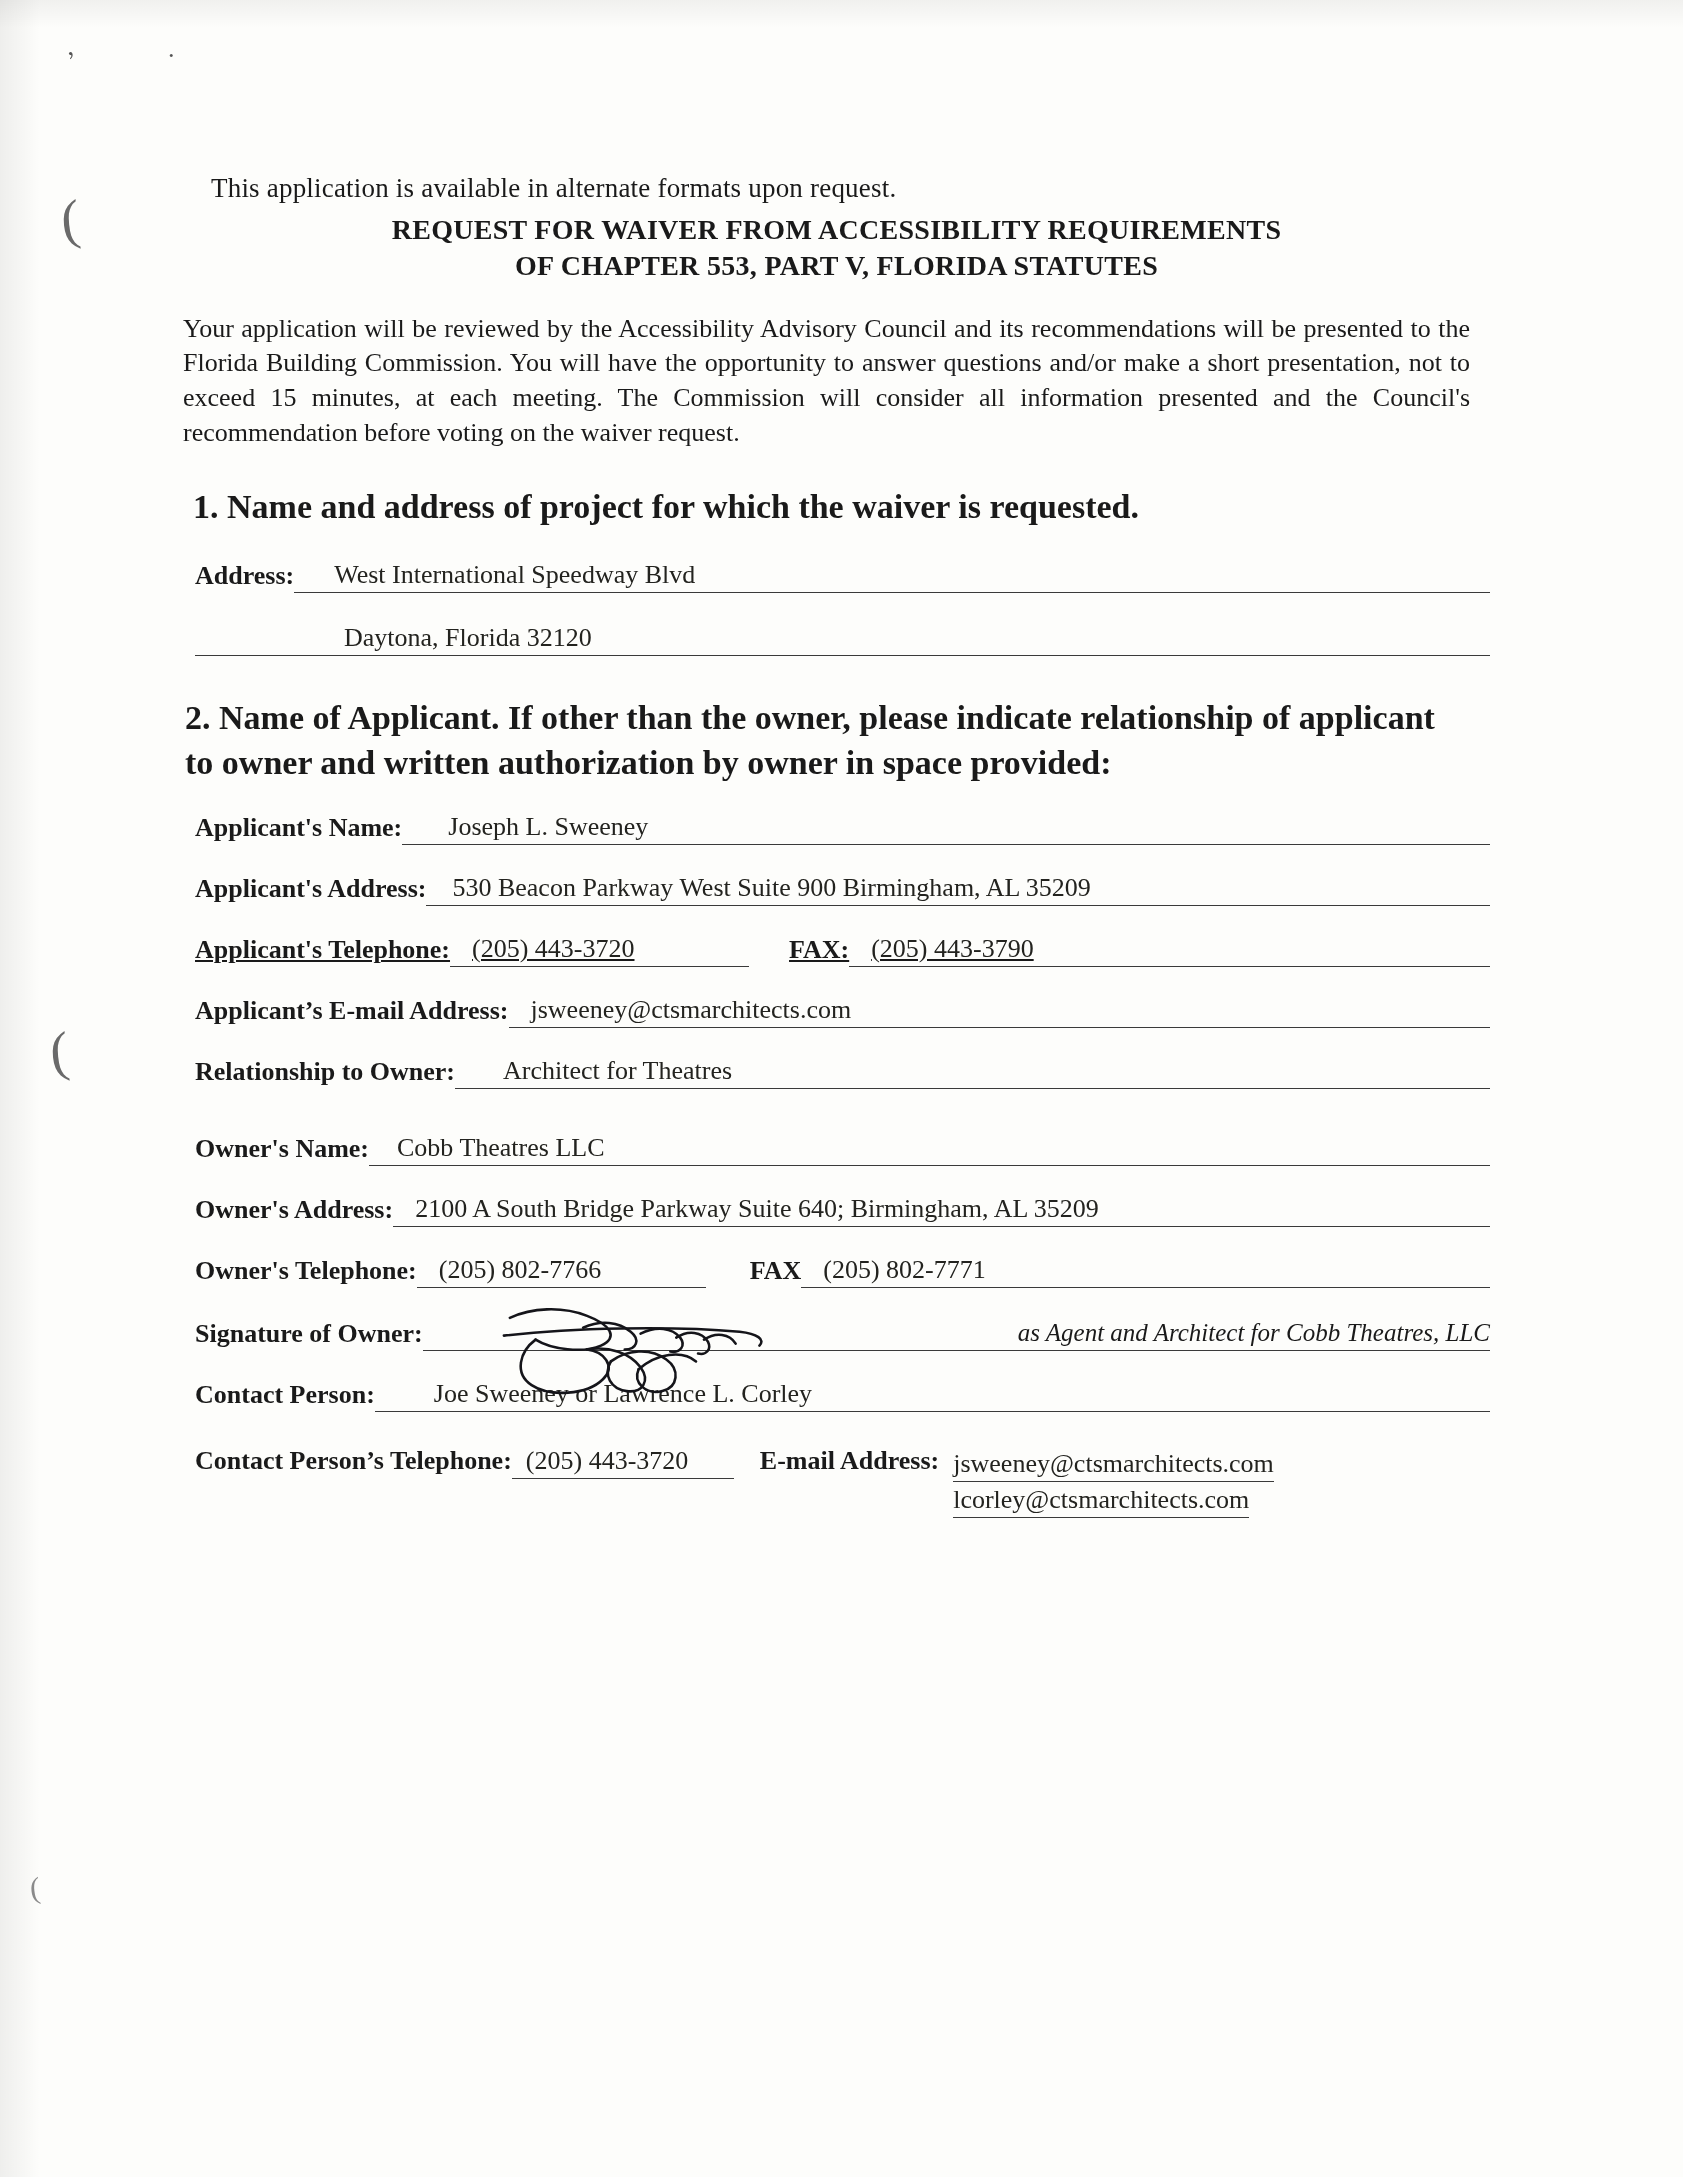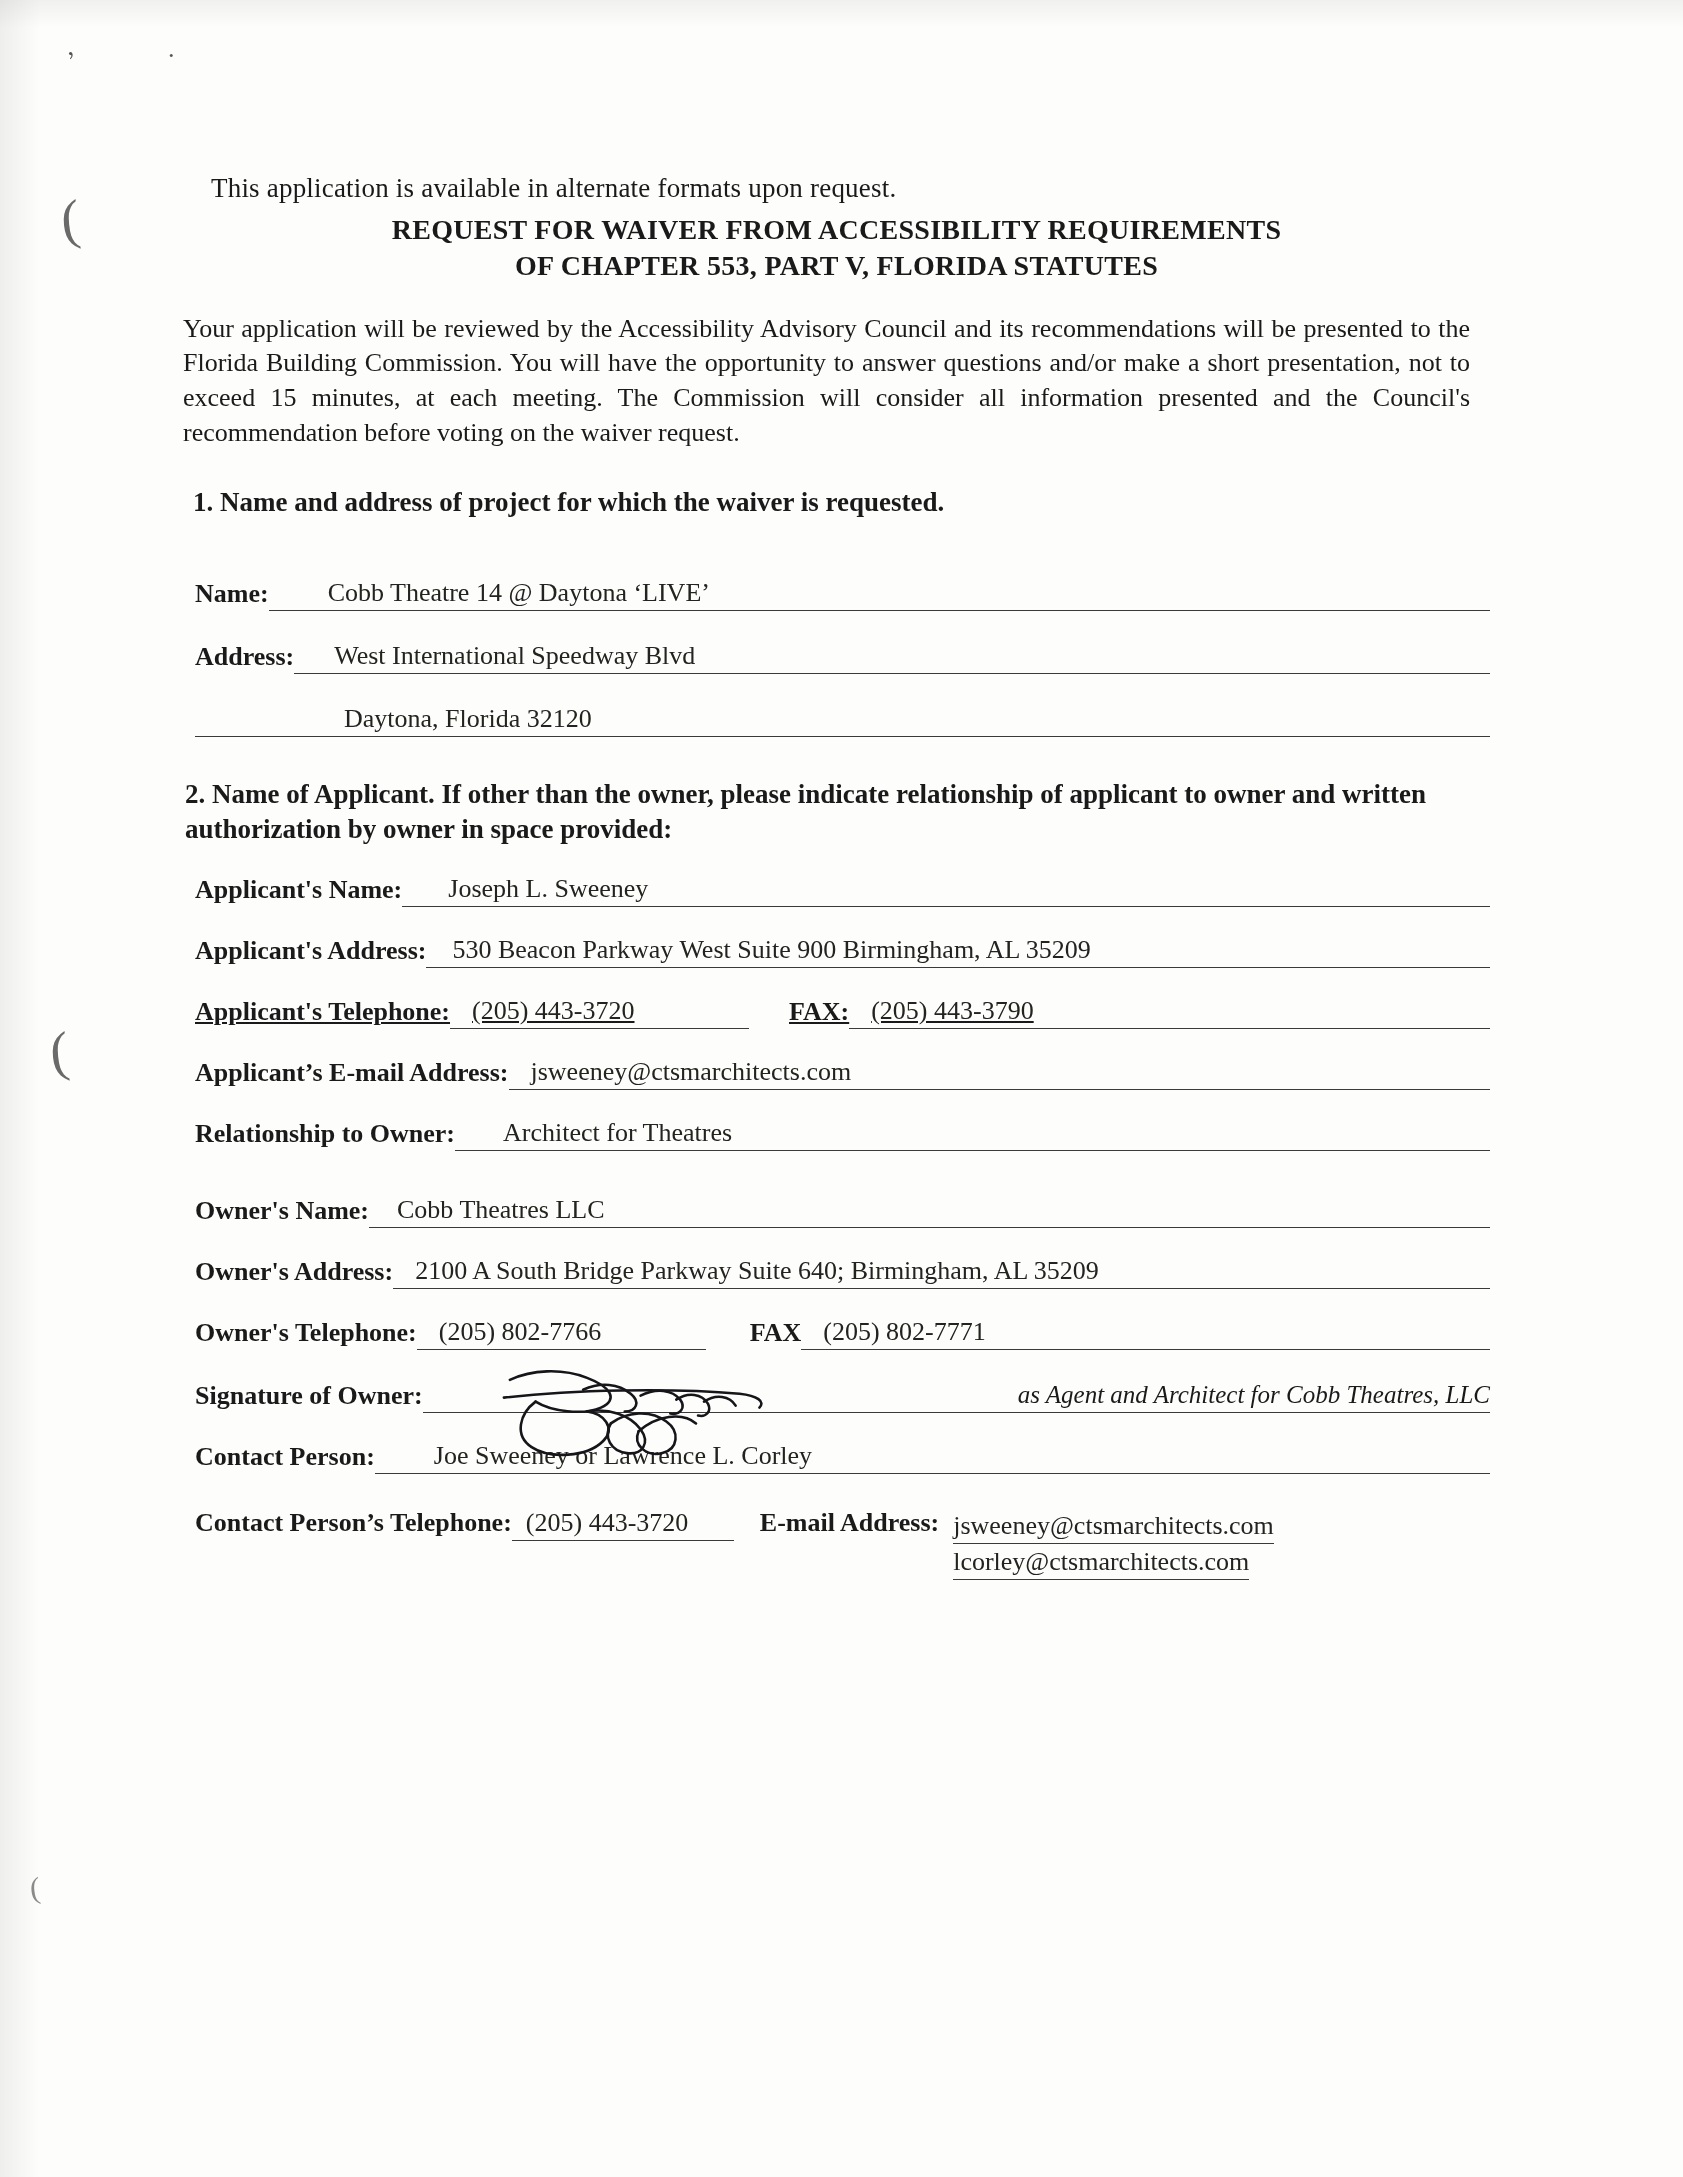--- a/index.html
+++ b/index.html
@@ -59,21 +59,21 @@
   .para {
     margin-top: 28px;
     font-size: 26px;
     line-height: 1.34;
     text-align: justify;
     text-justify: inter-word;
     width: 1287px;
   }
   .q-head {
     font-weight: bold;
-    font-size: 27px;
+    font-size: 34px;
     line-height: 1.32;
     margin-top: 34px;
     margin-left: 10px;
     width: 1277px;
   }
   .field-row {
     display: flex;
     align-items: flex-end;
     margin-left: 12px;
     font-size: 26px;
@@ -147,24 +147,20 @@
 
     <div class="doc-title">
       <div>REQUEST FOR WAIVER FROM ACCESSIBILITY REQUIREMENTS</div>
       <div>OF CHAPTER 553, PART V, FLORIDA STATUTES</div>
     </div>
 
     <div class="para">Your application will be reviewed by the Accessibility Advisory Council and its recommendations will be presented to the Florida Building Commission. You will have the opportunity to answer questions and/or make a short presentation, not to exceed 15 minutes, at each meeting. The Commission will consider all information presented and the Council's recommendation before voting on the waiver request.</div>
 
     <div class="q-head">1. Name and address of project for which the waiver is requested.</div>
 
-    <div class="field-row" style="margin-top:57px;">
-      <span class="field-label">Name:</span>
-      <span class="field-line handwriting" style="padding-left:59px;">Cobb Theatre 14 @ Daytona ‘LIVE’</span>
-    </div>
 
     <div class="field-row" style="margin-top:30px;">
       <span class="field-label">Address:</span>
       <span class="field-line handwriting" style="padding-left:40px;">West International Speedway Blvd</span>
     </div>
 
     <div class="field-row" style="margin-top:30px;">
       <span class="field-line handwriting" style="padding-left:149px;">Daytona, Florida 32120</span>
     </div>
 

